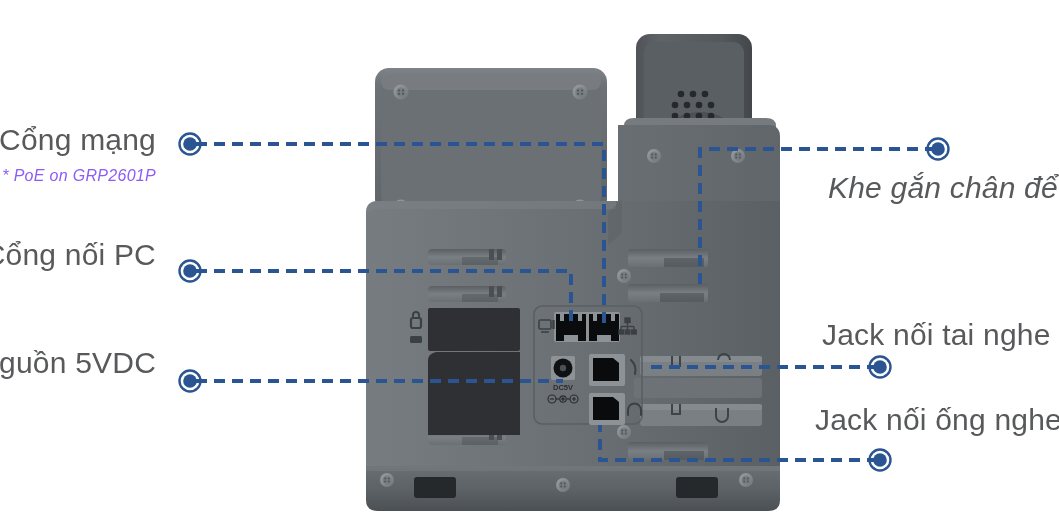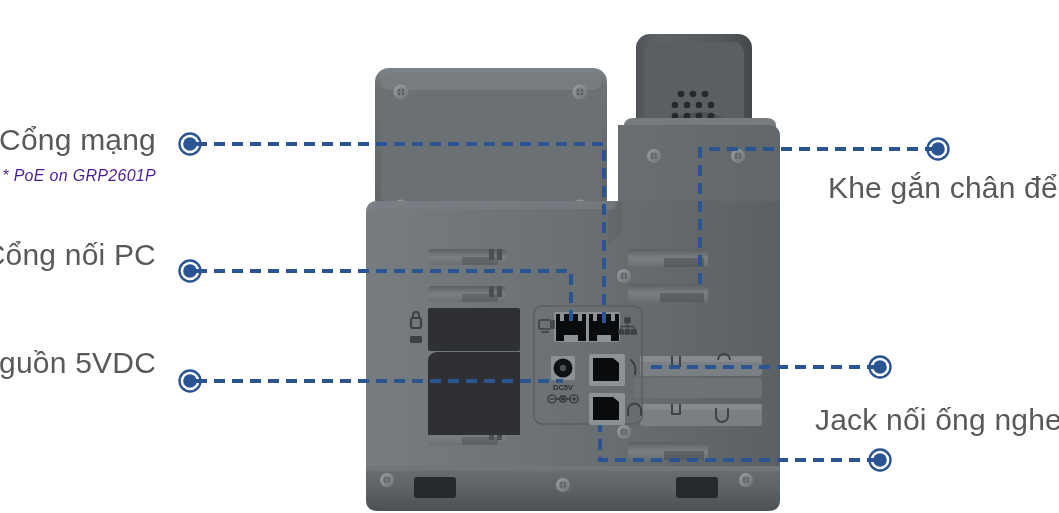--- a/index.html
+++ b/index.html
@@ -2,43 +2,44 @@
 <html><head>
 <meta charset="utf-8">
 <style>
   html,body{margin:0;padding:0;background:#ffffff;}
   body{width:1059px;height:513px;position:relative;overflow:hidden;
        font-family:"Liberation Sans","DejaVu Sans",sans-serif;}
   #stage{position:absolute;left:0;top:8px;width:1059px;height:513px;}
 
   .label{position:absolute;color:#58595b;white-space:nowrap;letter-spacing:.2px;}
   .lbl-net{right:903px;top:115px;text-align:right;font-size:30px;line-height:34px;}
-  .lbl-net .sub{font-size:16px;font-style:italic;color:#4c1d95;display:block;
+  .lbl-net .sub{font-size:16px;font-style:italic;color:#8b5cf6;display:block;
                 margin-top:2px;letter-spacing:.3px;}
   .lbl-pc{right:903px;top:230px;font-size:30px;text-align:right;}
   .lbl-pwr{right:903px;top:338px;font-size:30px;text-align:right;}
-  .lbl-stand{left:828px;top:163px;font-size:30px;}
+  .lbl-stand{left:828px;top:163px;font-size:30px;font-style:italic;}
   .lbl-hs{left:822px;top:310px;font-size:30px;}
   .lbl-hset{left:815px;top:395px;font-size:30px;}
 
   svg#art{position:absolute;left:0;top:0;width:1059px;height:513px;}
 </style>
 </head>
 <body>
 
 <div id="stage">
 
   <div class="label lbl-net">
     <span>Cổng mạng</span><br>
     <span class="sub">* PoE on GRP2601P</span>
   </div>
 
   <div class="label lbl-pc">Cổng nối PC</div>
   <div class="label lbl-pwr">Nguồn 5VDC</div>
   <div class="label lbl-stand">Khe gắn chân để</div>
+  <div class="label lbl-hs">Jack nối tai nghe</div>
   <div class="label lbl-hset">Jack nối ống nghe</div>
 
   <svg id="art" viewBox="0 0 1059 513">
     <defs>
       <linearGradient id="gBody" x1="0" y1="0" x2="0" y2="1">
         <stop offset="0%" stop-color="#7a7f84"></stop>
         <stop offset="35%" stop-color="#6e7377"></stop>
         <stop offset="100%" stop-color="#5e6367"></stop>
       </linearGradient>
       <linearGradient id="gBodyH" x1="0" y1="0" x2="1" y2="0">

